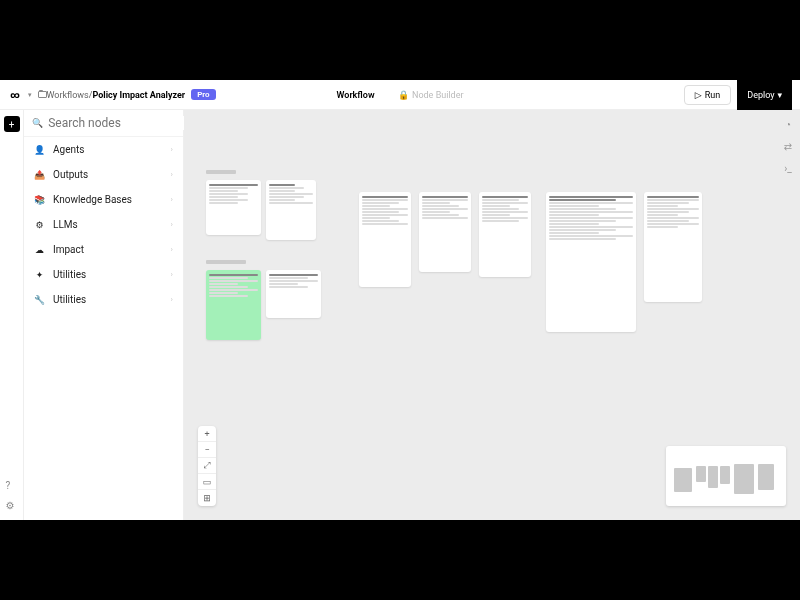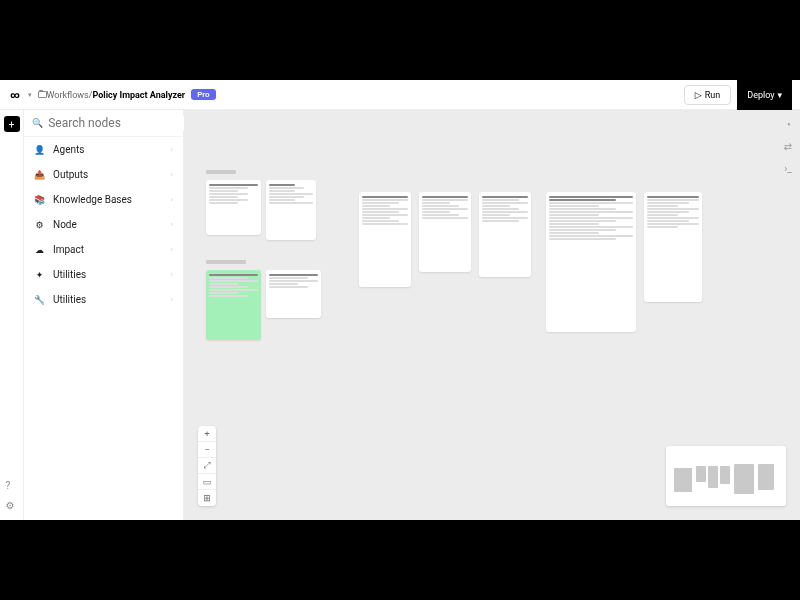--- a/index.html
+++ b/index.html
@@ -59,20 +59,27 @@
     <div class="logo">∞</div>
     <span class="caret">▾</span>
     <span class="breadcrumb">
       <span class="folder-ico"></span>
       <span>Workflows</span>
       <span>/</span>
       <strong>Policy Impact Analyzer</strong>
     </span>
     <span class="badge-pro">Pro</span>
 
+    <div class="tabs">
+      <div class="tab active">Workflow</div>
+      <div class="tab disabled">
+        <span>🔒</span>
+        <span>Node Builder</span>
+      </div>
+    </div>
 
     <div class="spacer"></div>
     <div class="btn-run">
       <span>▷</span>
       <span>Run</span>
     </div>
     <div class="btn-deploy">
       <span>Deploy</span>
       <span>▾</span>
     </div>
@@ -104,21 +111,21 @@
           <span>Outputs</span>
           <span class="chev">›</span>
         </div>
       <div class="cat">
           <span class="ico">📚</span>
           <span>Knowledge Bases</span>
           <span class="chev">›</span>
         </div>
       <div class="cat">
           <span class="ico">⚙</span>
-          <span>Node</span>
+          <span>LLMs</span>
           <span class="chev">›</span>
         </div>
       <div class="cat">
           <span class="ico">☁</span>
           <span>Impact</span>
           <span class="chev">›</span>
         </div>
       <div class="cat">
           <span class="ico">✦</span>
           <span>Utilities</span>

